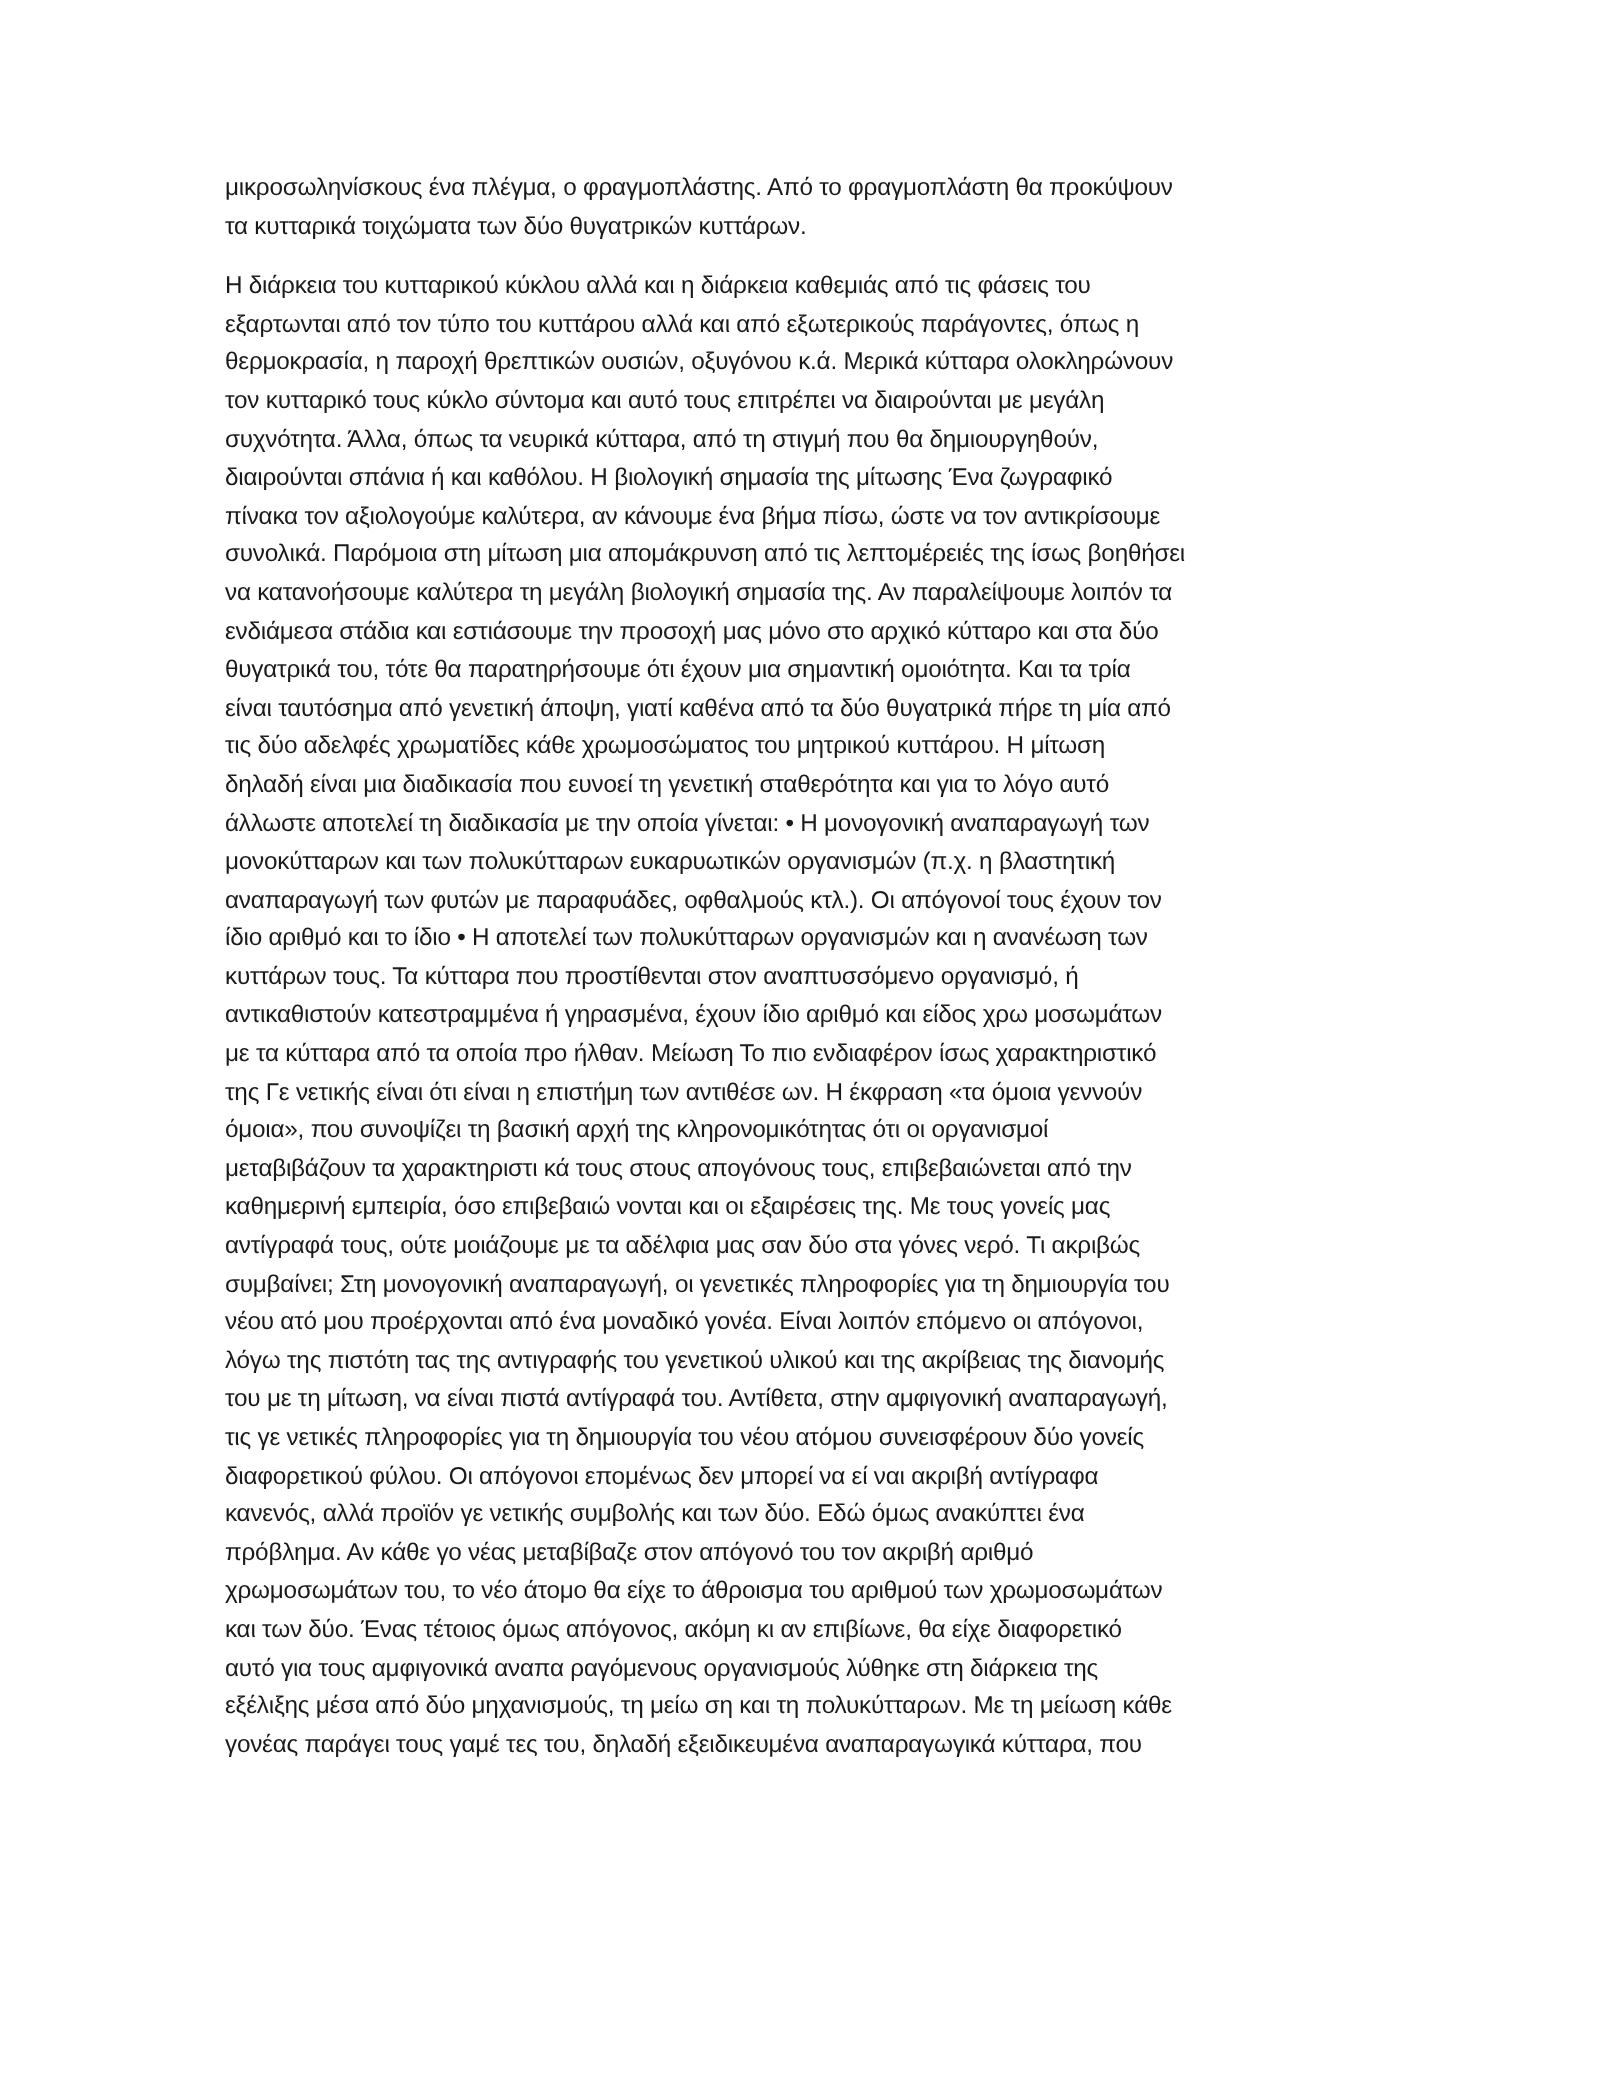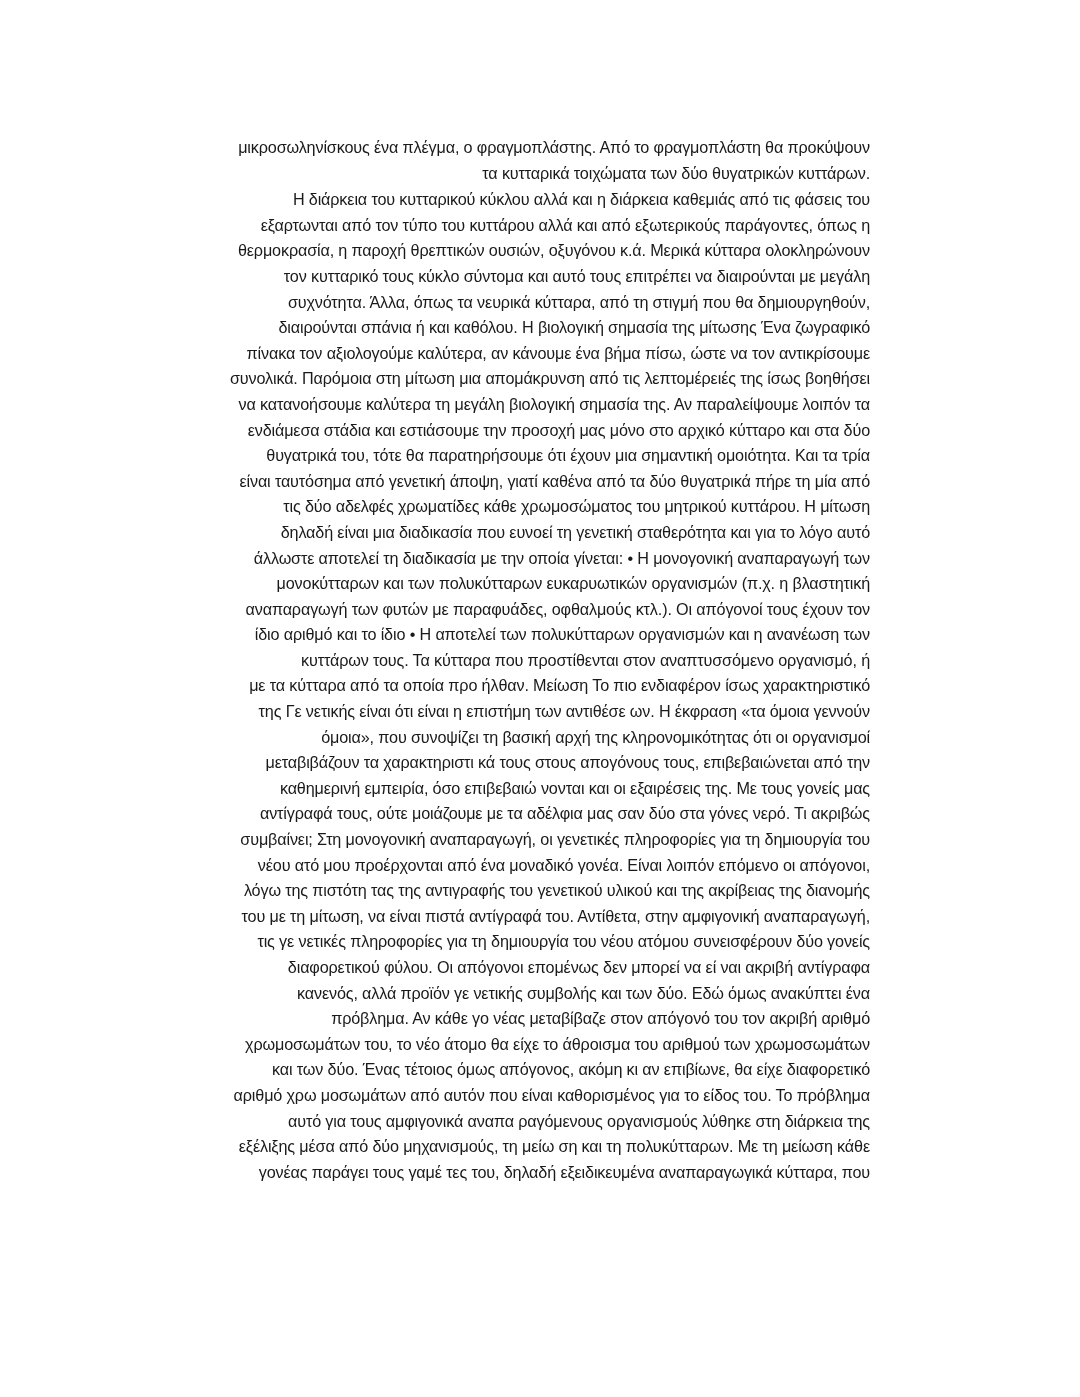--- a/index.html
+++ b/index.html
@@ -11,29 +11,28 @@
       width: 1080px;
       height: 1397px;
       position: relative;
       overflow: hidden;
       font-family: "Liberation Sans", "DejaVu Sans", sans-serif;
       color: #1a1a1a;
     }
     .page {
       position: absolute;
       left: 150px;
-      top: 135px;
+      top: 113px;
       width: 720px;
-      text-align: right;
     }
     .para {
       margin: 0;
     }
     .para + .para {
-      margin-top: 1px;
+      margin-top: 14px;
     }
     .line {
       display: block;
       font-size: 16.2px;
       line-height: 25.6px;
       height: 25.6px;
       white-space: nowrap;
       letter-spacing: -0.15px;
     }
   </style>
@@ -58,34 +57,34 @@
     <span class="line">ενδιάμεσα στάδια και εστιάσουμε την προσοχή μας μόνο στο αρχικό κύτταρο και στα δύο</span>
     <span class="line">θυγατρικά του, τότε θα παρατηρήσουμε ότι έχουν μια σημαντική ομοιότητα. Και τα τρία</span>
     <span class="line">είναι ταυτόσημα από γενετική άποψη, γιατί καθένα από τα δύο θυγατρικά πήρε τη μία από</span>
     <span class="line">τις δύο αδελφές χρωματίδες κάθε χρωμοσώματος του μητρικού κυττάρου. Η μίτωση</span>
     <span class="line">δηλαδή είναι μια διαδικασία που ευνοεί τη γενετική σταθερότητα και για το λόγο αυτό</span>
     <span class="line">άλλωστε αποτελεί τη διαδικασία με την οποία γίνεται: • Η μονογονική αναπαραγωγή των</span>
     <span class="line">μονοκύτταρων και των πολυκύτταρων ευκαρυωτικών οργανισμών (π.χ. η βλαστητική</span>
     <span class="line">αναπαραγωγή των φυτών με παραφυάδες, οφθαλμούς κτλ.). Οι απόγονοί τους έχουν τον</span>
     <span class="line">ίδιο αριθμό και το ίδιο • Η αποτελεί των πολυκύτταρων οργανισμών και η ανανέωση των</span>
     <span class="line">κυττάρων τους. Τα κύτταρα που προστίθενται στον αναπτυσσόμενο οργανισμό, ή</span>
+    <span class="line">αντικαθιστούν κατεστραμμένα ή γηρασμένα, έχουν ίδιο αριθμό και είδος χρω μοσωμάτων</span>
     <span class="line">με τα κύτταρα από τα οποία προ ήλθαν. Μείωση Το πιο ενδιαφέρον ίσως χαρακτηριστικό</span>
     <span class="line">της Γε νετικής είναι ότι είναι η επιστήμη των αντιθέσε ων. Η έκφραση «τα όμοια γεννούν</span>
     <span class="line">όμοια», που συνοψίζει τη βασική αρχή της κληρονομικότητας ότι οι οργανισμοί</span>
     <span class="line">μεταβιβάζουν τα χαρακτηριστι κά τους στους απογόνους τους, επιβεβαιώνεται από την</span>
     <span class="line">καθημερινή εμπειρία, όσο επιβεβαιώ νονται και οι εξαιρέσεις της. Με τους γονείς μας</span>
     <span class="line">αντίγραφά τους, ούτε μοιάζουμε με τα αδέλφια μας σαν δύο στα γόνες νερό. Τι ακριβώς</span>
     <span class="line">συμβαίνει; Στη μονογονική αναπαραγωγή, οι γενετικές πληροφορίες για τη δημιουργία του</span>
     <span class="line">νέου ατό μου προέρχονται από ένα μοναδικό γονέα. Είναι λοιπόν επόμενο οι απόγονοι,</span>
     <span class="line">λόγω της πιστότη τας της αντιγραφής του γενετικού υλικού και της ακρίβειας της διανομής</span>
     <span class="line">του με τη μίτωση, να είναι πιστά αντίγραφά του. Αντίθετα, στην αμφιγονική αναπαραγωγή,</span>
     <span class="line">τις γε νετικές πληροφορίες για τη δημιουργία του νέου ατόμου συνεισφέρουν δύο γονείς</span>
     <span class="line">διαφορετικού φύλου. Οι απόγονοι επομένως δεν μπορεί να εί ναι ακριβή αντίγραφα</span>
     <span class="line">κανενός, αλλά προϊόν γε νετικής συμβολής και των δύο. Εδώ όμως ανακύπτει ένα</span>
     <span class="line">πρόβλημα. Αν κάθε γο νέας μεταβίβαζε στον απόγονό του τον ακριβή αριθμό</span>
     <span class="line">χρωμοσωμάτων του, το νέο άτομο θα είχε το άθροισμα του αριθμού των χρωμοσωμάτων</span>
     <span class="line">και των δύο. Ένας τέτοιος όμως απόγονος, ακόμη κι αν επιβίωνε, θα είχε διαφορετικό</span>
-    <span class="line">αριθμό χρω μοσωμάτων από αυτόν που είναι καθορισμένος για το είδος του. Το πρόβλημα</span>
     <span class="line">αυτό για τους αμφιγονικά αναπα ραγόμενους οργανισμούς λύθηκε στη διάρκεια της</span>
     <span class="line">εξέλιξης μέσα από δύο μηχανισμούς, τη μείω ση και τη πολυκύτταρων. Με τη μείωση κάθε</span>
     <span class="line">γονέας παράγει τους γαμέ τες του, δηλαδή εξειδικευμένα αναπαραγωγικά κύτταρα, που</span>
   </p>
 </div>
 
 </body></html>

